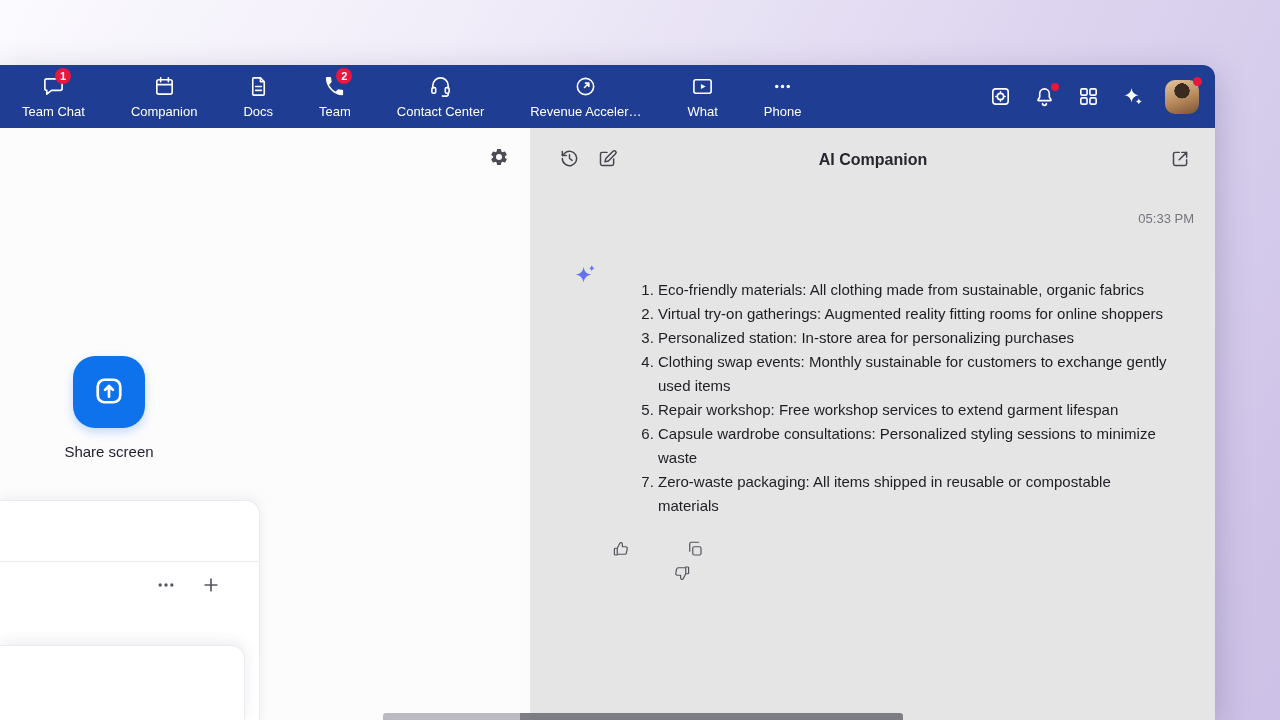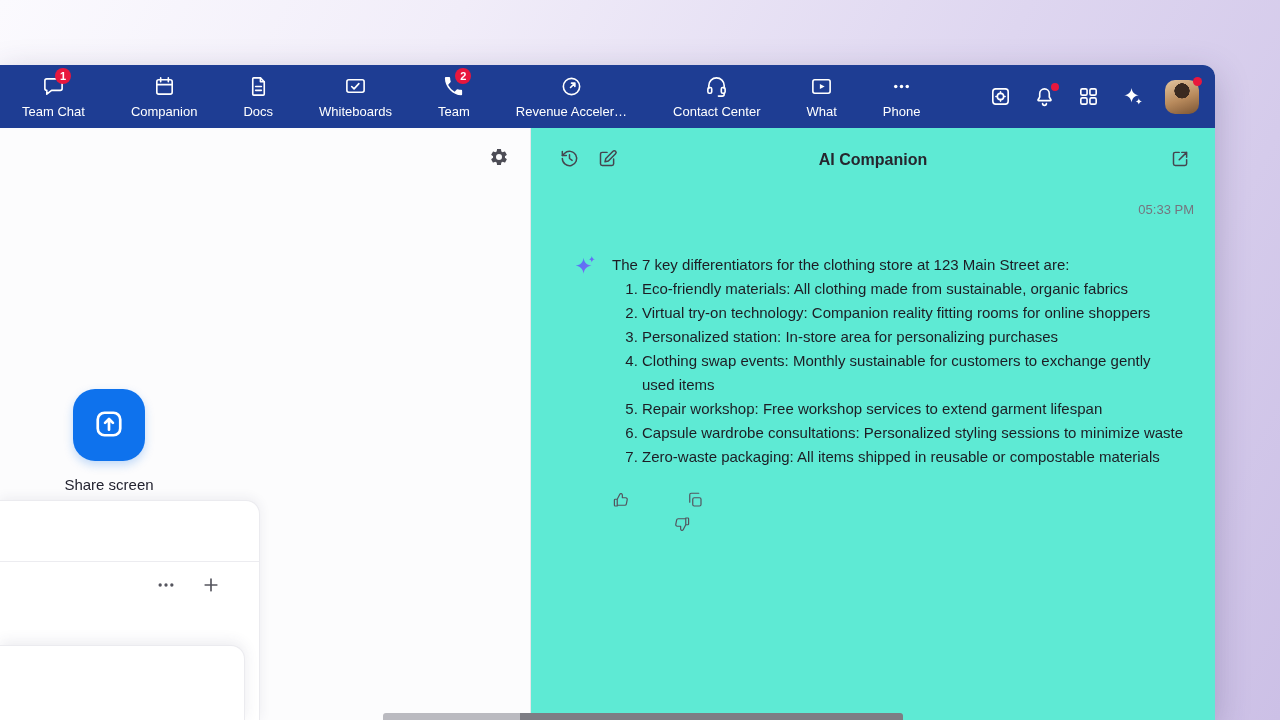--- a/index.html
+++ b/index.html
@@ -41,60 +41,60 @@
   .avatar .corner { position:absolute; top:-3px; right:-3px; width:9px; height:9px;
     border-radius:50%; background:#E8173D; }
 
   
   .content { display:flex; height:592px; }
   .stage { width:531px; min-width:531px; position:relative; background:#fcfcfd;
     border-right:1px solid #e6e6ea; }
   .gear-btn { position:absolute; left:489px; top:19px; }
   .gear-btn svg { width:20px; height:20px; }
 
-  .share-wrap { position:absolute; left:29px; top:261px; width:160px;
+  .share-wrap { position:absolute; left:29px; top:228px; width:160px;
     display:flex; flex-direction:column; align-items:center; }
   .share-btn { width:72px; height:72px; border-radius:22px; background:#0E72ED;
     box-shadow:0 4px 10px rgba(14,114,237,.25); }
   .share-btn svg { width:36px; height:36px; }
   .share-label { margin-top:15px; font-size:15px; color:#232330; }
 
   .card { position:absolute; left:0; background:#fff;
     border:1px solid #ebebef; border-left:none;
     box-shadow:0 -2px 12px rgba(55,55,95,.08); }
   .card-a { top:372px; width:260px; height:221px; border-radius:0 14px 0 0; }
   .card-a .divider { position:absolute; top:60px; left:0; right:0;
     border-top:1px solid #ececf0; }
   .card-actions { position:absolute; top:74px; left:156px; display:flex; gap:25px; }
   .card-actions svg { width:20px; height:20px; }
   .card-b { top:517px; width:245px; height:76px; border-radius:0 14px 0 0;
     box-shadow:0 -3px 14px rgba(55,55,95,.10); }
 
   
-  .ai-panel { flex:1; background:#5eead4; display:flex; flex-direction:column; }
+  .ai-panel { flex:1; background:#e5e5e5; display:flex; flex-direction:column; }
   .panel-header { height:64px; display:flex; align-items:center;
     padding:0 24px 0 28px; position:relative; }
   .header-left { display:flex; gap:17px; }
   .panel-header svg { width:21px; height:21px; }
   .panel-title { position:absolute; left:50%; transform:translateX(-50%);
     font-size:16px; font-weight:bold; color:#26262e; }
   .external-btn { margin-left:auto; }
 
   .chat { flex:1; padding:10px 21px 0 32px; overflow:hidden; }
   .bubble { background:#E9F1FC; border-radius:12px; padding:12px 16px;
     font-size:15px; line-height:24px; color:#232330; }
   .doc-ico svg { width:17px; height:17px; vertical-align:-3px; margin-right:6px; }
   .doc-name { color:#0E5FD9; }
-  .timestamp { text-align:right; font-size:13px; color:#75757f; }
+  .timestamp { text-align:right; font-size:13px; color:#75757f; margin-top:9px; }
 
   .answer { margin-top:36px; display:flex; gap:15px; padding-left:11px; }
   .sparkle-ico svg { width:23px; height:23px; margin-top:1px; }
   .answer-body { font-size:15px; line-height:24px; color:#1d1d24;
     padding-right:8px; }
-  .answer-body ol { margin:0; padding-left:30px; }
+  .answer-body ol { margin:16px; padding-left:30px; }
   .answer-actions { margin-top:22px; display:flex; gap:19px; }
   .answer-actions svg { width:18px; height:18px; }
 
   .dock-seg { position:absolute; bottom:0; height:7px; }
   .dock-seg.light { left:383px; width:137px; background:#babac0;
     border-radius:3px 0 0 0; }
   .dock-seg.dark  { left:520px; width:383px; background:#7d7d84;
     border-radius:0 3px 0 0; }
 </style>
 </head>
@@ -129,60 +129,51 @@
         <div class="nav-item">
           <span class="nav-ico">
             <svg viewBox="0 0 24 24" fill="none" stroke="#fff" stroke-width="1.7" stroke-linecap="round" stroke-linejoin="round">
                 <path d="M7 3h7l4 4v13a1 1 0 0 1-1 1H7a1 1 0 0 1-1-1V4a1 1 0 0 1 1-1z"></path>
                 <path d="M14 3v4h4M9 12h6M9 16h6"></path>
               </svg>
           </span>
           <span>Docs</span>
         </div>
 
-        <div class="nav-item">
-          <span class="nav-ico">
-            <svg viewBox="0 0 24 24" fill="none" stroke="#fff" stroke-width="1.7" stroke-linecap="round" stroke-linejoin="round">
-                <rect x="3" y="5" width="18" height="13" rx="2"></rect>
-                <path d="M8 12l2.5 2.5L15.5 9"></path>
-              </svg>
-          </span>
-          <span>Whiteboards</span>
-        </div>
 
         <div class="nav-item">
           <span class="nav-ico">
             <svg viewBox="0 0 24 24" fill="#fff">
                 <path d="M6.62 10.79a15.05 15.05 0 0 0 6.59 6.59l2.2-2.2a1 1 0 0 1 1.01-.24c1.12.37 2.33.57 3.58.57a1 1 0 0 1 1 1V20a1 1 0 0 1-1 1C11.4 21 3 12.6 3 3a1 1 0 0 1 1-1h3.5a1 1 0 0 1 1 1c0 1.25.2 2.45.57 3.57a1 1 0 0 1-.25 1.02l-2.2 2.2z"></path>
               </svg>
             <span class="badge">2</span>
           </span>
           <span>Team</span>
-        </div>
-
-        <div class="nav-item">
-          <span class="nav-ico">
-            <svg viewBox="0 0 24 24" fill="none" stroke="#fff" stroke-width="1.7" stroke-linecap="round" stroke-linejoin="round">
-                <circle cx="12" cy="12" r="8.5"></circle>
-                <path d="M11 13l4.5-4.5M15.5 12V8.5H12"></path>
-              </svg>
-          </span>
-          <span>Revenue Acceler…</span>
         </div>
 
         <div class="nav-item">
           <span class="nav-ico">
             <svg viewBox="0 0 24 24" fill="none" stroke="#fff" stroke-width="1.7" stroke-linecap="round" stroke-linejoin="round">
                 <path d="M4 14v-3a8 8 0 0 1 16 0v3"></path>
                 <rect x="3" y="13" width="4" height="6" rx="1.5"></rect>
                 <rect x="17" y="13" width="4" height="6" rx="1.5"></rect>
                 <path d="M20 19v1a2 2 0 0 1-2 2h-4"></path>
               </svg>
           </span>
           <span>Contact Center</span>
+        </div>
+
+        <div class="nav-item">
+          <span class="nav-ico">
+            <svg viewBox="0 0 24 24" fill="none" stroke="#fff" stroke-width="1.7" stroke-linecap="round" stroke-linejoin="round">
+                <circle cx="12" cy="12" r="8.5"></circle>
+                <path d="M11 13l4.5-4.5M15.5 12V8.5H12"></path>
+              </svg>
+          </span>
+          <span>Revenue Acceler…</span>
         </div>
 
         <div class="nav-item">
           <span class="nav-ico">
             <svg viewBox="0 0 24 24" fill="none" stroke="#fff" stroke-width="1.7" stroke-linejoin="round">
                 <rect x="3" y="5" width="18" height="14" rx="2"></rect>
                 <path d="M10.3 9.3l5 2.7-5 2.7z" fill="#fff" stroke="none"></path>
               </svg>
           </span>
           <span>What</span>
@@ -334,24 +325,23 @@
                     <linearGradient id="sg" x1="0" y1="0" x2="1" y2="1">
                       <stop offset="0" stop-color="#3F7DF5"></stop>
                       <stop offset="1" stop-color="#8A63F3"></stop>
                     </linearGradient>
                   </defs>
                   <path fill="url(#sg)" d="M10 4c.7 5 3.3 7.6 8.3 8.3-5 .7-7.6 3.3-8.3 8.3-.7-5-3.3-7.6-8.3-8.3 5-.7 7.6-3.3 8.3-8.3z"></path>
                   <path fill="url(#sg)" d="M18.6 2c.3 2.1 1.3 3.1 3.4 3.4-2.1.3-3.1 1.3-3.4 3.4-.3-2.1-1.3-3.1-3.4-3.4 2.1-.3 3.1-1.3 3.4-3.4z"></path>
                 </svg>
             </span>
             <div class="answer-body">
-              <p>The 7 key differentiators for the clothing store at 123 Main Street are:</p>
               <ol>
                 <li>Eco-friendly materials: All clothing made from sustainable, organic fabrics</li>
-                <li>Virtual try-on technology: Companion reality fitting rooms for online shoppers</li>
+                <li>Virtual try-on gatherings: Augmented reality fitting rooms for online shoppers</li>
                 <li>Personalized station: In-store area for personalizing purchases</li>
                 <li>Clothing swap events: Monthly sustainable for customers to exchange gently used items</li>
                 <li>Repair workshop: Free workshop services to extend garment lifespan</li>
                 <li>Capsule wardrobe consultations: Personalized styling sessions to minimize waste</li>
                 <li>Zero-waste packaging: All items shipped in reusable or compostable materials</li>
               </ol>
               <div class="answer-actions">
                 <button>
                   <span>
                     <svg viewBox="0 0 24 24" fill="none" stroke="#54545e" stroke-width="1.6" stroke-linecap="round" stroke-linejoin="round">

